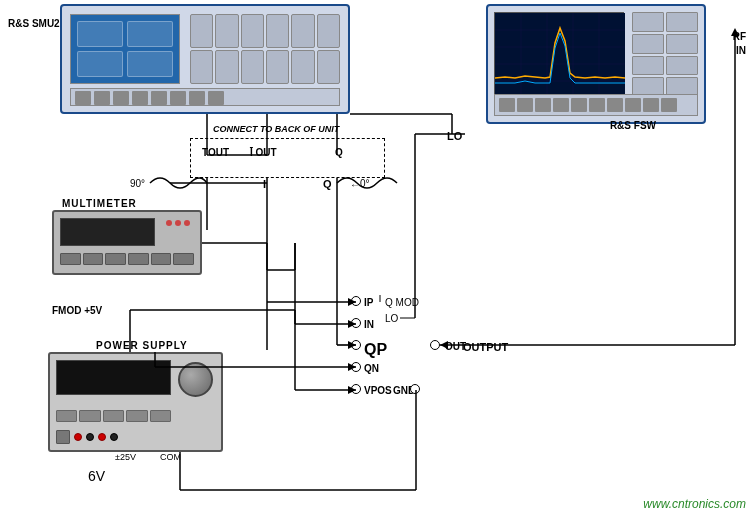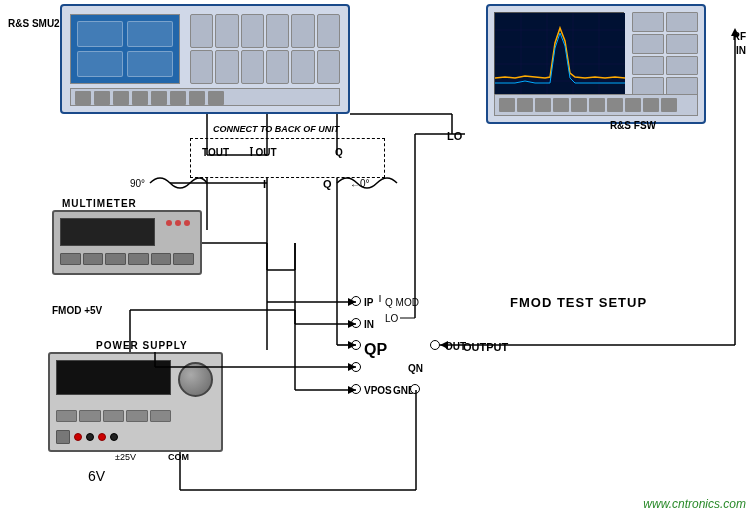--- a/index.html
+++ b/index.html
@@ -507,48 +507,47 @@
 
       <div class="ps-terminal" style="background:#cc0000; border-color:#880000;"></div>
       <div class="ps-terminal" style="background:#222; border-color:#000;"></div>
       <div class="ps-terminal" style="background:#cc0000; border-color:#880000;"></div>
       <div class="ps-terminal" style="background:#222; border-color:#000;"></div>
     </div>
   </div>
 
   <div style="position:absolute; top:468px; left:88px; font-size:14px;">6V</div>
   <div style="position:absolute; top:452px; left:115px; font-size:9px;">±25V</div>
-  <div style="position:absolute; top:452px; left:168px; font-size:9px; font-weight:bold;">COM</div>
+  <div style="position:absolute; top:452px; left:160px; font-size:9px; font-weight:normal;">COM</div>
 
   <div style="position:absolute; top:296px; left:351px; width:10px; height:10px; border-radius:50%; border:1.5px solid #000; background:#fff;"></div>
   <div style="position:absolute; top:297px; left:364px; font-size:10px; font-weight:bold;">IP</div>
   <div style="position:absolute; top:297px; left:385px; font-size:10px;">Q  MOD</div>
 
   <div style="position:absolute; top:313px; left:385px; font-size:10px;">LO</div>
 
   <div style="position:absolute; top:318px; left:351px; width:10px; height:10px; border-radius:50%; border:1.5px solid #000; background:#fff;"></div>
   <div style="position:absolute; top:319px; left:364px; font-size:10px; font-weight:bold;">IN</div>
 
   <div style="position:absolute; top:340px; left:351px; width:10px; height:10px; border-radius:50%; border:1.5px solid #000; background:#fff;"></div>
   <div style="position:absolute; top:341px; left:364px; font-size:16px; font-weight:bold;">QP</div>
 
   <div style="position:absolute; top:340px; left:430px; width:10px; height:10px; border-radius:50%; border:1.5px solid #000; background:#fff;"></div>
   <div style="position:absolute; top:341px; left:445px; font-size:10px; font-weight:bold;">OUT</div>
   <div style="position:absolute; top:341px; left:463px; font-size:11px; font-weight:bold;">OUTPUT</div>
 
   <div style="position:absolute; top:362px; left:351px; width:10px; height:10px; border-radius:50%; border:1.5px solid #000; background:#fff;"></div>
-  <div style="position:absolute; top:363px; left:364px; font-size:10px; font-weight:bold;margin-left:44px;">QN</div>
+  <div style="position:absolute; top:363px; left:364px; font-size:10px; font-weight:bold;">QN</div>
 
   <div style="position:absolute; top:384px; left:351px; width:10px; height:10px; border-radius:50%; border:1.5px solid #000; background:#fff;"></div>
   <div style="position:absolute; top:385px; left:364px; font-size:10px; font-weight:bold;">VPOS</div>
   <div style="position:absolute; top:385px; left:393px; font-size:10px; font-weight:bold;">GND</div>
 
   <div style="position:absolute; top:384px; left:410px; width:10px; height:10px; border-radius:50%; border:1.5px solid #000; background:#fff;"></div>
 
-  <div class="fmod-label">FMOD TEST SETUP</div>
 
   <svg class="diagram" xmlns="http://www.w3.org/2000/svg">
 
     <line x1="465" y1="134" x2="452" y2="134" stroke="#000" stroke-width="1.5"></line>
 
     <line x1="735" y1="125" x2="735" y2="30" stroke="#000" stroke-width="1.5"></line>
     <line x1="735" y1="125" x2="735" y2="290" stroke="#000" stroke-width="1.5"></line>
 
     <polygon points="735,28 731,36 739,36" fill="#000"></polygon>
 

